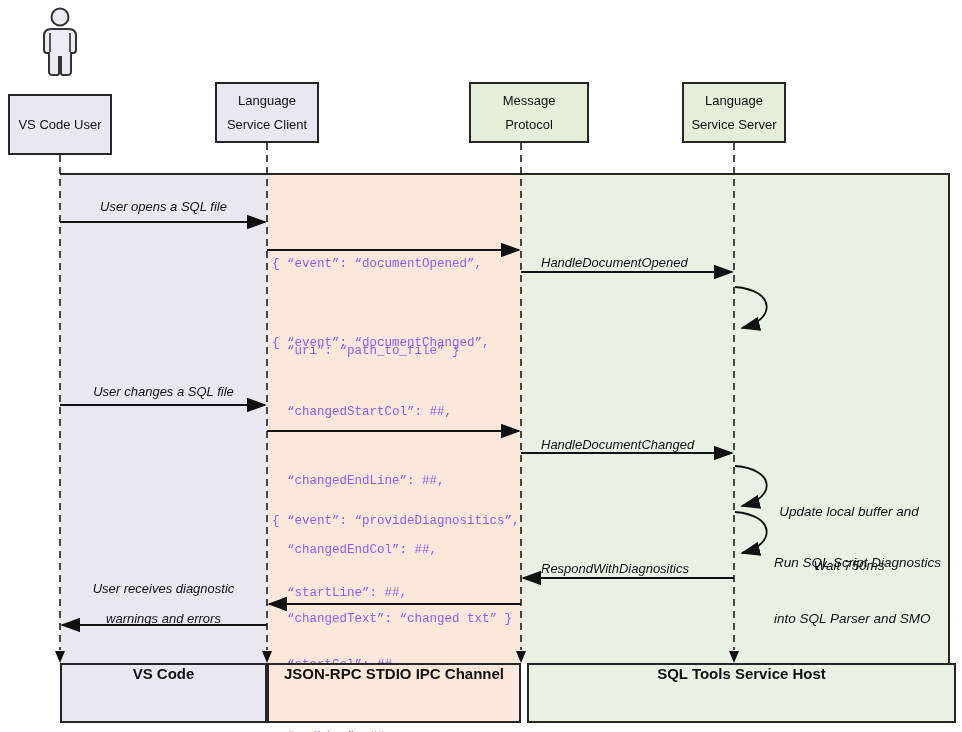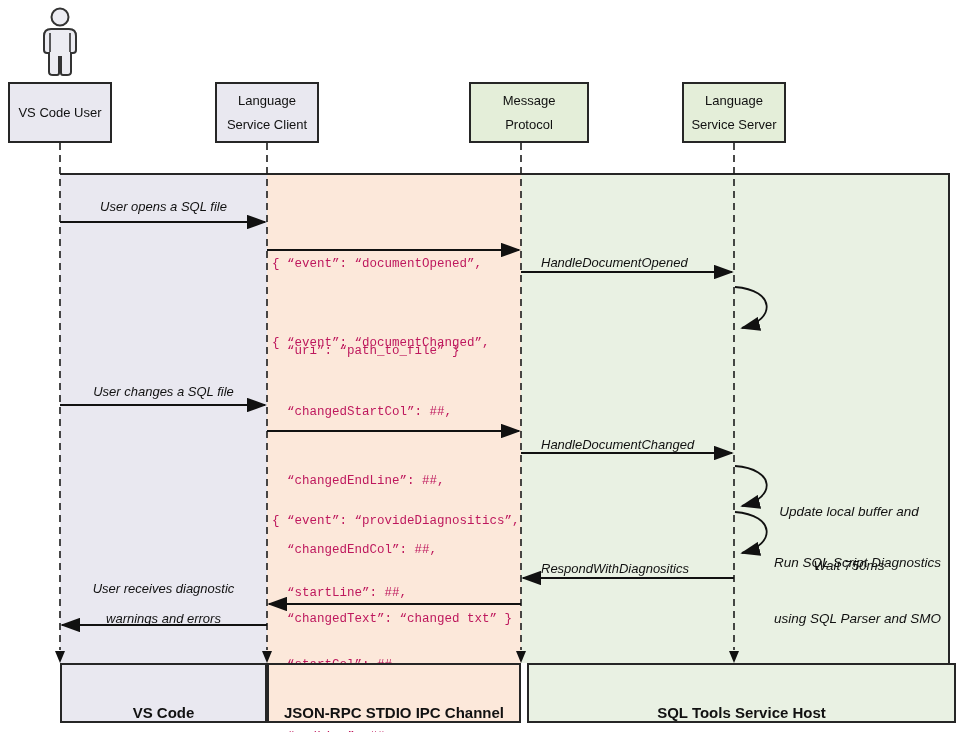--- a/index.html
+++ b/index.html
@@ -19,37 +19,37 @@
   .band-host{flex:1;background:#e9f1e3;}
   
   .hbox{
     position:absolute;box-sizing:border-box;border:2px solid #262626;
     display:flex;flex-direction:column;align-items:center;justify-content:center;
     font-size:13px;line-height:24px;text-align:center;z-index:4;background:#e9e8f0;
   }
   .hbox.green{background:#e4eed9;}
   .fbox{
     position:absolute;box-sizing:border-box;border:2px solid #262626;
-    display:flex;align-items:flex-end;justify-content:center;
+    display:flex;align-items:flex-start;justify-content:center;
     font-size:15px;font-weight:bold;z-index:4;top:663px;height:60px;
   }
   .fbox.lav{background:#e9e8f0;}
   .fbox.peach{background:#fce8da;}
   .fbox.green{background:#e9f1e3;}
   
   svg.overlay{position:absolute;left:0;top:0;z-index:2;}
   
   .lbl{
     position:absolute;z-index:3;font-style:italic;font-size:13px;
     line-height:18px;white-space:nowrap;
   }
   .lbl.center{text-align:center;white-space:normal;}
   .mono{
     position:absolute;z-index:3;font-family:"Liberation Mono","DejaVu Sans Mono",monospace;
-    font-size:12.5px;color:#be185d;white-space:pre;
+    font-size:12.5px;color:#8b5cf6;white-space:pre;
   }
   .mono div{white-space:pre;}
   .note{
     position:absolute;z-index:3;font-style:italic;font-size:13.5px;white-space:pre-line;
   }
 </style>
 </head>
 <body>
 
 <div class="canvas">
@@ -99,21 +99,21 @@
       <line x1="267" y1="625" x2="62" y2="625" marker-end="url(#arr)"></line>
     </g>
 
     <g stroke="#111" stroke-width="1.8" fill="none">
       <path d="M735,287 C776,290 776,320 742,328" marker-end="url(#arr)"></path>
       <path d="M735,466 C776,469 776,498 742,506" marker-end="url(#arr)"></path>
       <path d="M735,512 C776,515 776,545 742,553" marker-end="url(#arr)"></path>
     </g>
   </svg>
 
-  <div class="hbox" style="left:8px;top:82px;width:104px;height:61px;">
+  <div class="hbox" style="left:8px;top:94px;width:104px;height:61px;">
     <div>VS Code User</div>
   </div>
   <div class="hbox" style="left:215px;top:82px;width:104px;height:61px;">
     <div>Language</div>
     <div>Service Client</div>
   </div>
   <div class="hbox green" style="left:469px;top:82px;width:120px;height:61px;">
     <div>Message</div>
     <div>Protocol</div>
   </div>
@@ -131,21 +131,21 @@
     <div>User receives diagnostic</div>
     <div>warnings and errors</div>
   </div>
 
   <div class="note" style="left:770px;top:471px;width:158px;line-height:27px;text-align:center;">
     <div>Update local buffer and</div>
     <div>Wait 750ms</div>
   </div>
   <div class="note" style="left:774px;top:521px;line-height:28px;">
     <div>Run SQL Script Diagnostics</div>
-    <div>using SQL Parser and SMO</div>
+    <div>into SQL Parser and SMO</div>
   </div>
 
   <div class="mono" style="left:272px;top:192px;line-height:29px;">
     <div>{ “event”: “documentOpened”,</div>
     <div>  “uri”: “path_to_file” }</div>
   </div>
   <div class="mono" style="left:272px;top:286px;line-height:23px;">
     <div>{ “event”: “documentChanged”,</div>
     <div>  “changedStartCol”: ##,</div>
     <div>  “changedEndLine”: ##,</div>

